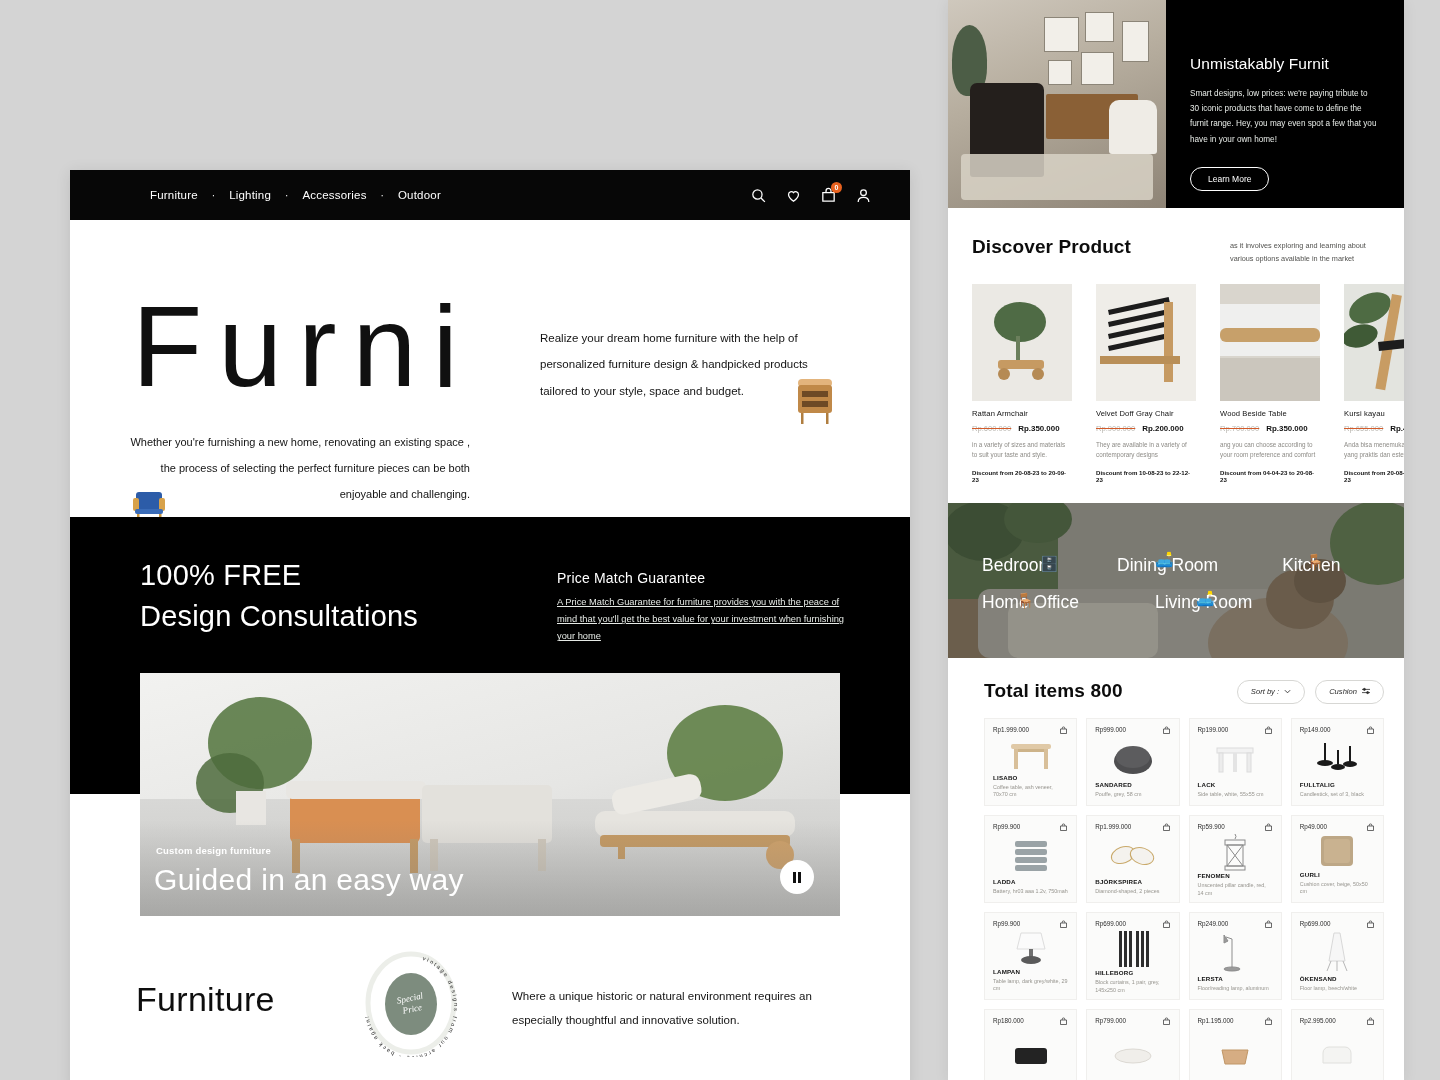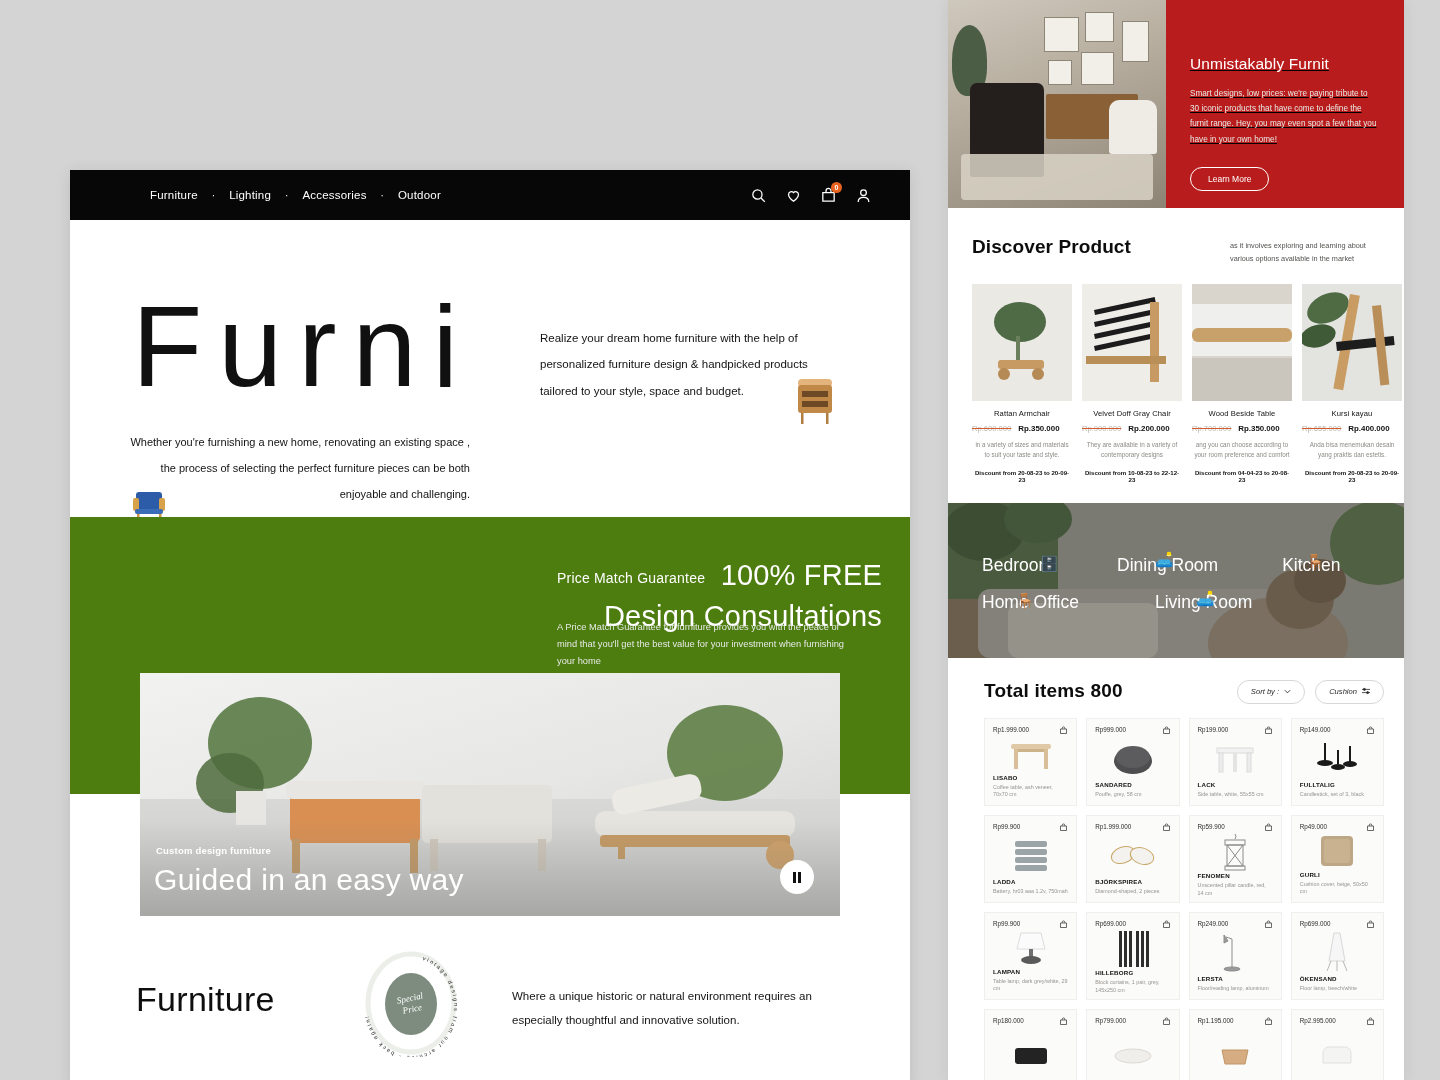--- a/index.html
+++ b/index.html
@@ -100,25 +100,24 @@
     width: 48px; height: 44px;
   }
   .hero-cabinet {
     position: absolute;
     left: 722px; top: 155px;
     width: 46px; height: 50px;
   }
 
   
   .consult {
-    background: #4d7c0f;
+    background: #000000;
     height: 277px;
     position: relative;
     padding: 38px 28px 0 70px;
-    text-align: right;
   }
   .consult-title {
     color: #ffffff;
     font-size: 29px;
     font-weight: 400;
     line-height: 1.42;
     letter-spacing: 0.2px;
   }
   .consult-right {
     position: absolute;
@@ -128,21 +127,22 @@
     color: #ffffff;
     font-size: 14px;
     font-weight: 400;
     letter-spacing: 0.2px;
   }
   .pmg-body {
     color: #e6eae6;
     font-size: 9.3px;
     line-height: 1.85;
     width: 290px;
-    margin-top: 33px;
+    margin-top: 8px;
+    text-decoration: underline;
   }
 
   
   .video-card {
     position: absolute;
     left: 70px; top: 503px;
     width: 700px; height: 243px;
     background: linear-gradient(165deg,#f2f2f0 0%,#e6e6e4 52%,#cfcfcd 100%);
     overflow: hidden;
   }
@@ -239,23 +239,22 @@
   }
   .promo-img .plant {
     position: absolute; left: 2%; top: 12%; width: 16%; height: 34%;
     background: #4c5d46; border-radius: 50% 50% 40% 40%;
   }
   .promo-img .wchair {
     position: absolute; right: 4%; top: 48%; width: 22%; height: 26%;
     background: #efece6; border-radius: 10px 10px 3px 3px;
   }
   .promo-text {
-    flex: 1; background: #b91c1c;
+    flex: 1; background: #000000;
     padding: 55px 26px 12px 24px;
-    text-decoration: underline;
   }
   .promo-title {
     color: #fff; font-size: 15.5px; font-weight: 400; letter-spacing: 0.1px;
   }
   .promo-body {
     color: #e7ebe7; font-size: 8.2px; line-height: 1.85; margin-top: 13px;
   }
   .learn-btn {
     margin-top: 20px;
     display: inline-block;
@@ -266,21 +265,21 @@
     padding: 6px 17px;
     cursor: pointer;
     background: transparent;
   }
 
   
   .discover { padding: 28px 22px 20px 24px; background: #fff; }
   .disc-head { display: flex; align-items: flex-start; justify-content: space-between; }
   .disc-title { font-size: 19px; font-weight: bold; color: #0d0d0d; letter-spacing: 0.1px; }
   .disc-sub { width: 152px; font-size: 7.3px; line-height: 1.75; color: #52524f; margin-top: 4px; }
-  .disc-grid { display: flex; gap: 10px; margin-top: 18px; text-align: center; }
+  .disc-grid { display: flex; gap: 24px; margin-top: 18px; }
   .disc-card { width: 100px; }
   .disc-img {
     width: 100px; height: 117px;
     background: #e9e7e2;
     position: relative; overflow: hidden;
   }
   .disc-name { font-size: 7.6px; color: #111; margin-top: 8px; letter-spacing: 0.1px; }
   .price-row { display: flex; align-items: baseline; gap: 7px; margin-top: 6px; }
   .price-old { font-size: 7.6px; color: #b9b6b0; text-decoration: line-through; text-decoration-color: #d45b2a; }
   .price-new { font-size: 7.9px; color: #0f0f0f; font-weight: bold; }

